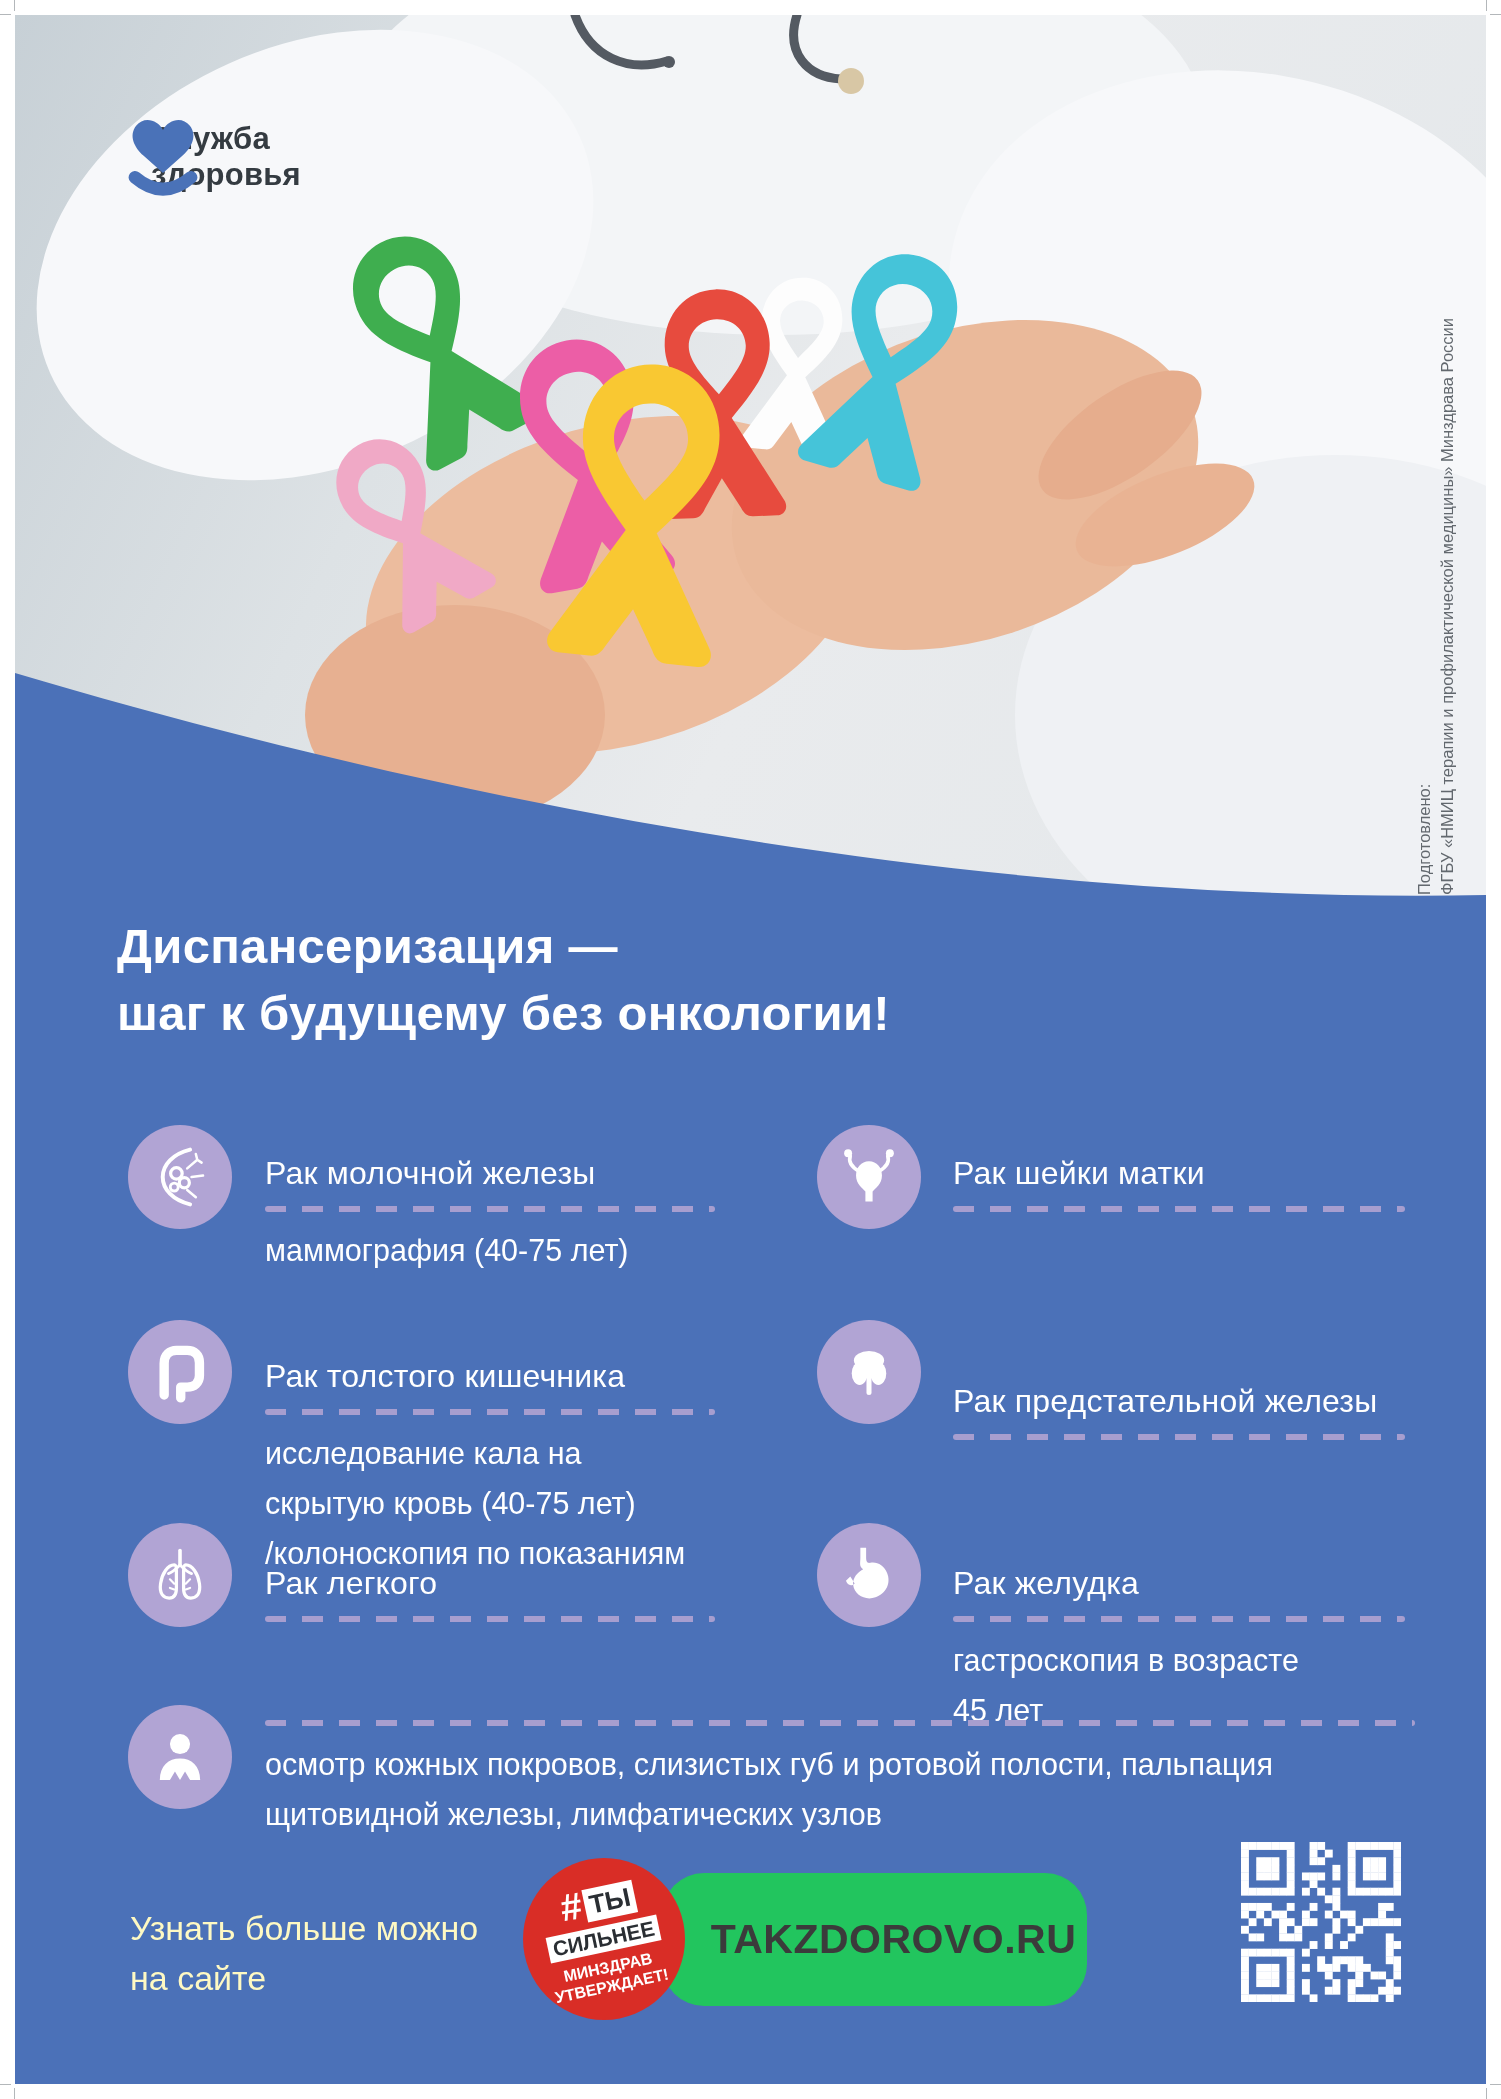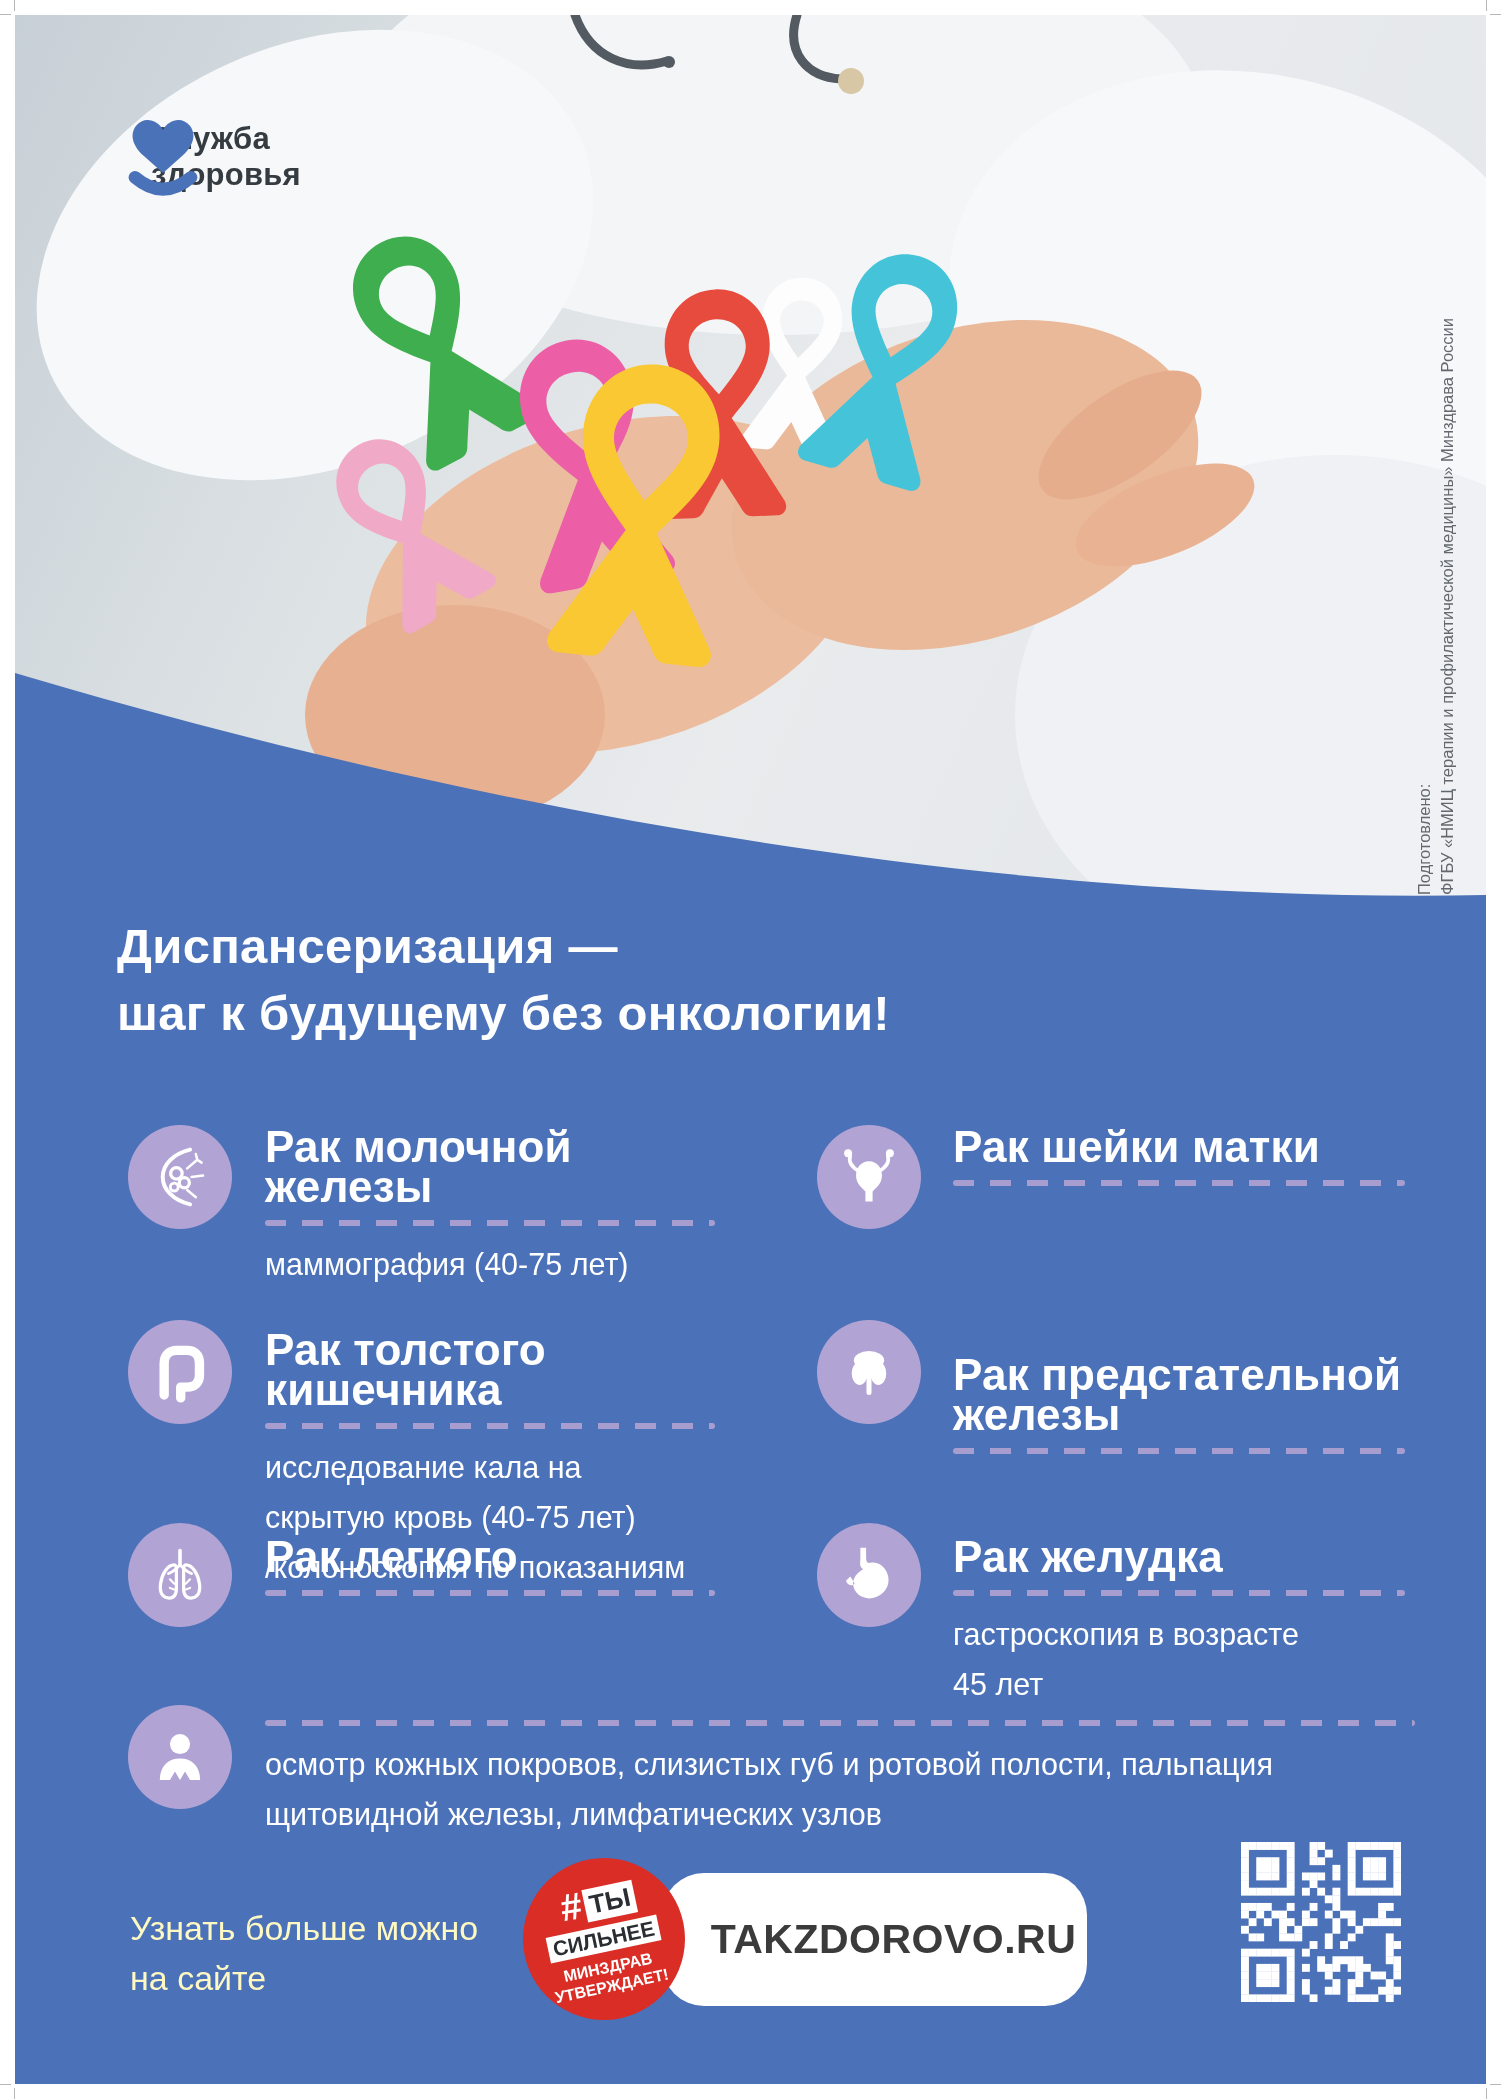--- a/index.html
+++ b/index.html
@@ -37,34 +37,34 @@
   .title{
     position:absolute;left:88px;top:898px;color:#ffffff;
     font-size:49px;font-weight:700;line-height:67px;letter-spacing:.3px;margin-left:14px;
   }
   
   .icon-circle{
     position:absolute;width:104px;height:104px;border-radius:50%;
     background:#b1a4d4;display:flex;align-items:center;justify-content:center;
   }
   .item-text{position:absolute;color:#ffffff;}
-  .item-title{font-size:44px;font-weight:700;line-height:40px;letter-spacing:.2px;}
+  .item-title{font-size:32px;font-weight:400;line-height:40px;letter-spacing:.2px;margin-top:26px;}
   .dash{
     height:6px;margin:13px 0 13px 0;border-radius:3px;
     background:repeating-linear-gradient(to right,#a79ecf 0 21px,rgba(0,0,0,0) 21px 37px);
   }
   .item-desc{font-size:30.5px;font-weight:400;line-height:50px;}
   
   .footer-note{
     position:absolute;left:115px;top:1888px;color:#fef9c3;
     font-size:34px;line-height:50px;
   }
   .site-pill{
     position:absolute;left:647px;top:1858px;width:425px;height:133px;
-    background:#ffffff;border-radius:42px;display:flex;align-items:center;
+    background:#22c55e;border-radius:42px;display:flex;align-items:center;
     justify-content:center;padding-left:38px;box-sizing:border-box;
   }
   .site-pill span{font-size:41px;font-weight:700;color:#3b3b3b;letter-spacing:.5px;}
   .badge{
     position:absolute;left:508px;top:1843px;width:162px;height:162px;border-radius:50%;
     background:#d92d26;display:flex;align-items:center;justify-content:center;
   }
   .badge-inner{transform:rotate(-9deg);text-align:center;margin-top:-2px;}
   .badge-row1{display:flex;align-items:center;justify-content:center;}
   .badge-hash{color:#ffffff;font-size:38px;font-weight:800;margin-right:3px;}

